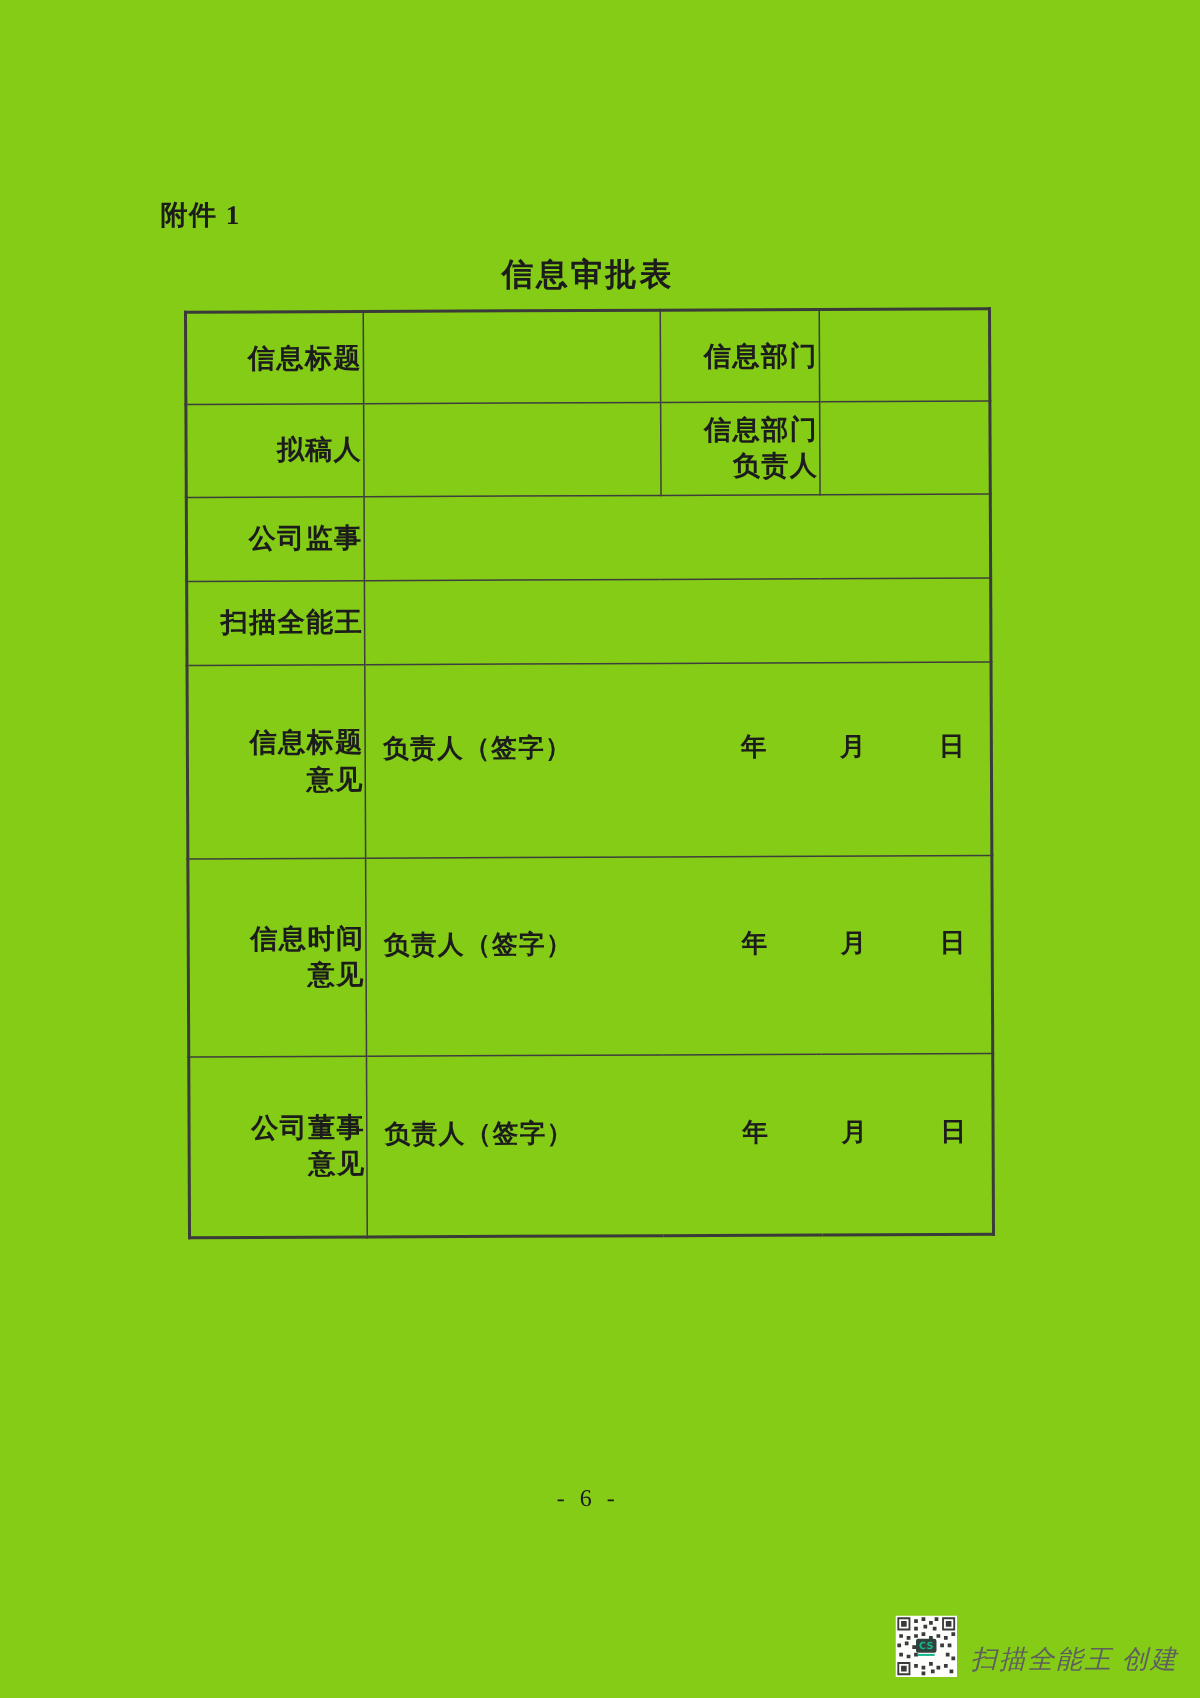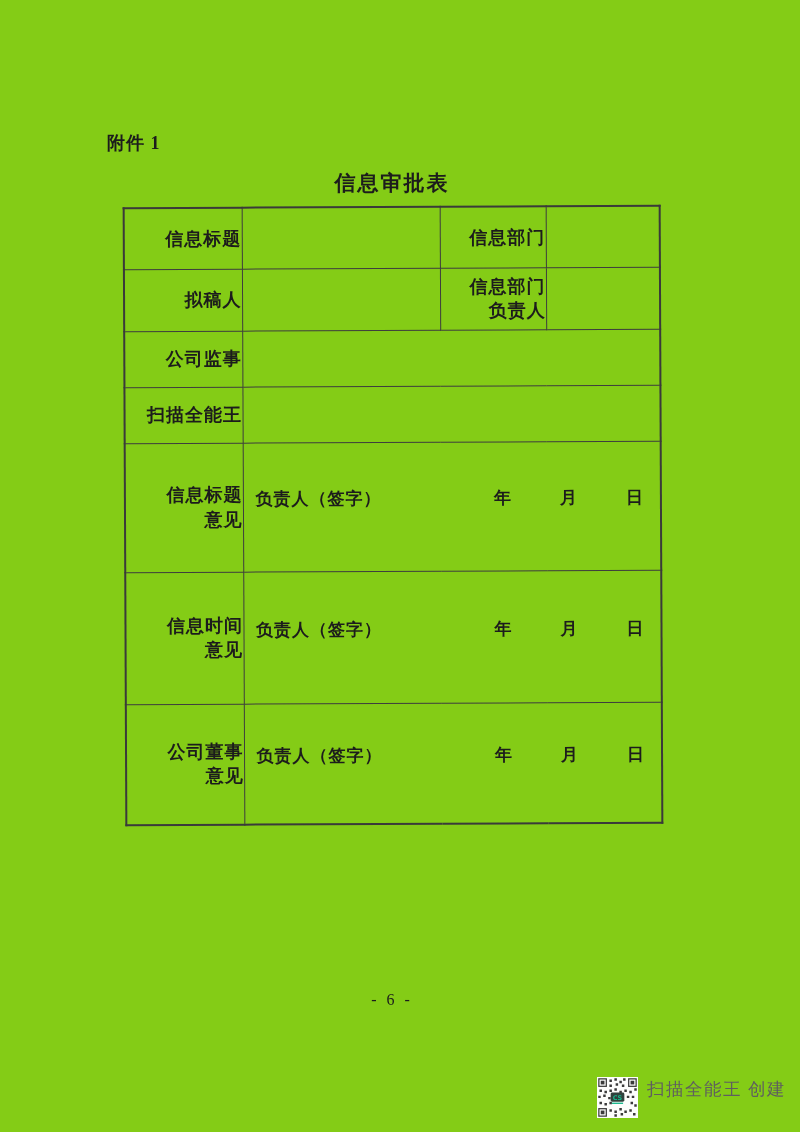--- a/index.html
+++ b/index.html
@@ -82,29 +82,30 @@
     left: 124px; top: 991px;
     width: 536px;
     text-align: center;
     font-size: 16px;
     letter-spacing: 3px;
   }
   .watermark {
     position: absolute;
     left: 597px; top: 1077px;
     display: flex;
-    align-items: flex-start;
+    align-items: flex-end;
     gap: 9px;
   }
   .qr { width: 41px; height: 41px; display: block; }
   .scanner-text {
     font-size: 17.5px;
     color: #5f5f5f;
     letter-spacing: 1.5px;
     white-space: nowrap;
+    font-style: italic;
   }
 </style>
 </head>
 <body>
 
 <div class="sheet">
 
   <div class="attachment">附件 1</div>
 
   <h1 class="form-title">信息审批表</h1>

